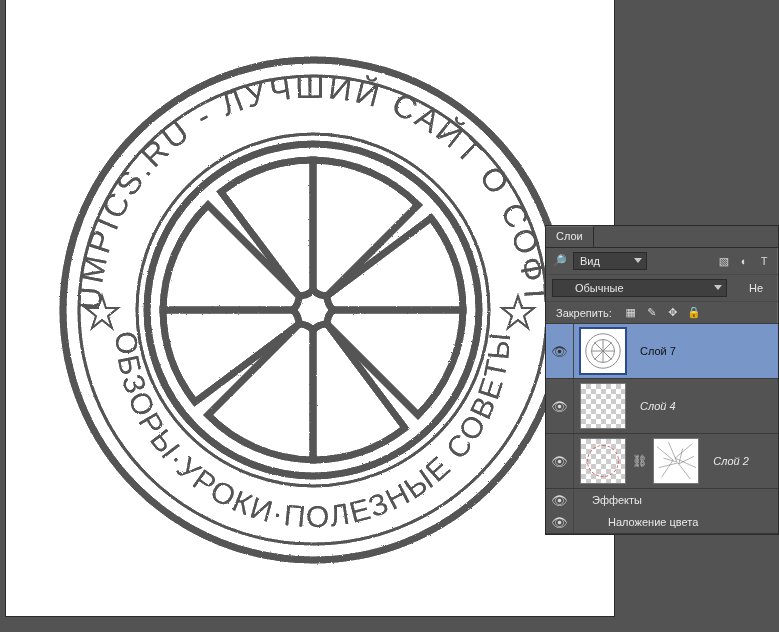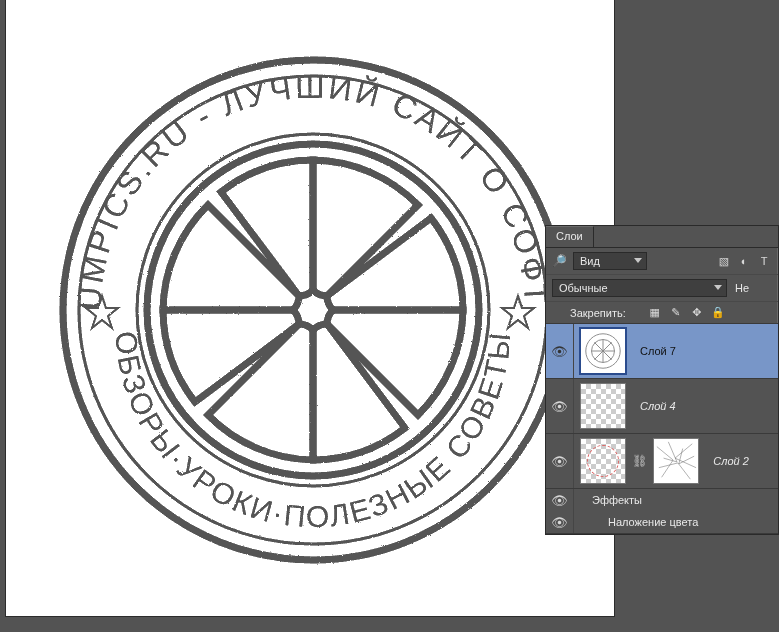--- a/index.html
+++ b/index.html
@@ -78,39 +78,39 @@
   border-right: 4px solid transparent;
   border-top: 5px solid #c8c8c8;
 }
 .mag { font-size: 12px; color: #e8e8e8; margin-right: 2px; }
 .panel-icons { margin-left: auto; display: flex; gap: 4px; }
 .pi { width: 16px; height: 16px; display: flex; align-items: center; justify-content: center; color: #d8d8d8; }
 .blend-dd {
   background: #3f3f3f;
   border: 1px solid #2a2a2a;
   color: #e8e8e8;
-  padding: 1px 18px 1px 6px;
+  padding: 1px 18px 1px 22px;
   font-size: 11px;
   position: relative;
   width: 175px;
   height: 18px;
   display: flex; align-items: center;
 }
 .blend-dd::after {
   content: "";
   position: absolute;
   right: 4px; top: 5px;
   border-left: 4px solid transparent;
   border-right: 4px solid transparent;
   border-top: 5px solid #c8c8c8;
 }
-.row-label { color: #e8e8e8; margin-left: 4px; }
+.row-label { color: #e8e8e8; margin-left: 18px; }
 .lock-row {
-  display: flex; align-items: center; gap: 22px;
-  padding: 4px 24px;
+  display: flex; align-items: center; gap: 12px;
+  padding: 4px 10px;
   border-bottom: 1px solid #3a3a3a;
   color: #e8e8e8;
 }
 .lock-icons { display: flex; gap: 7px; }
 .lock-icons span { width: 14px; text-align: center; color: #d8d8d8; }
 .layer-list { background: #535353; }
 .layer-item {
   display: flex; align-items: center;
   border-bottom: 1px solid #3a3a3a;
   min-height: 46px;

